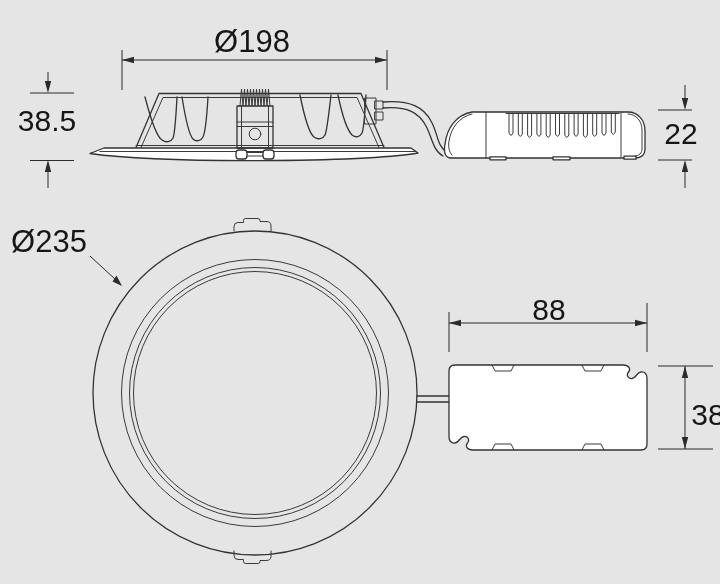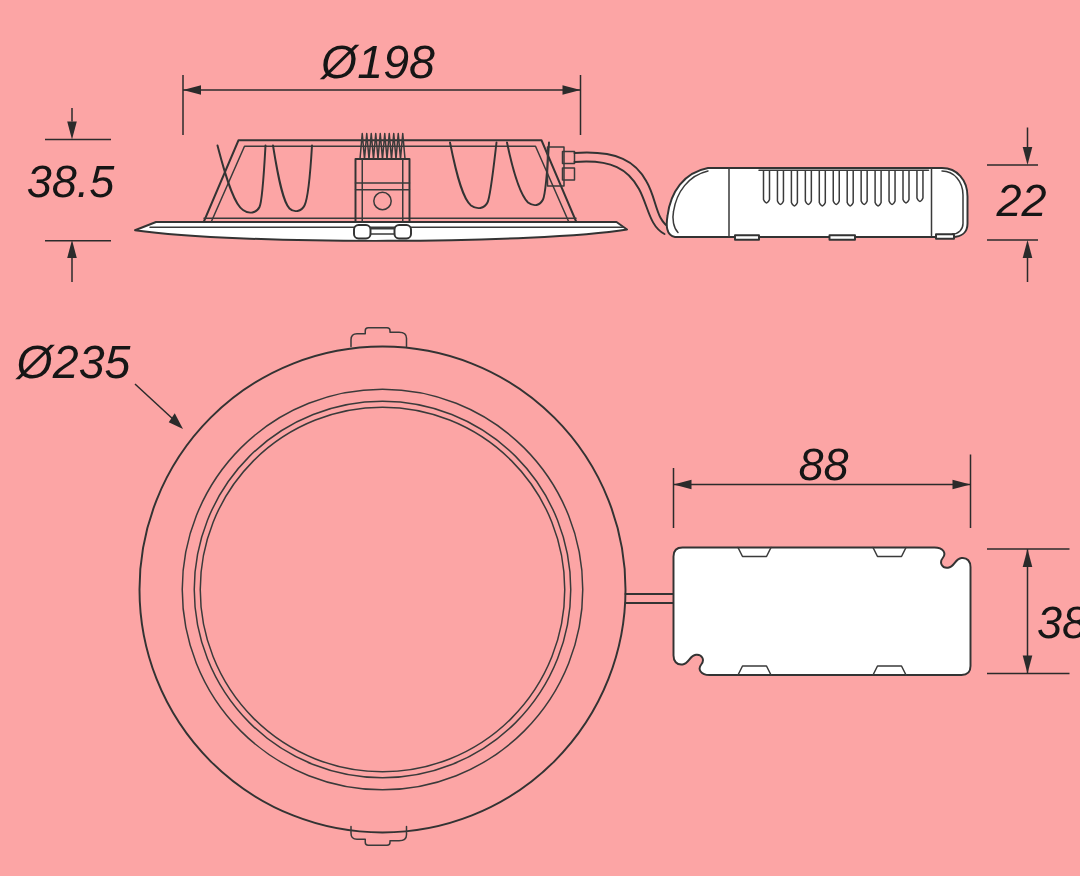--- a/index.html
+++ b/index.html
@@ -1,16 +1,16 @@
 <!DOCTYPE html>
 <html><head>
 <meta charset="utf-8">
 <style>
   html,body{margin:0;padding:0;background:#ffffff;}
-  .stage{width:720px;height:584px;position:relative;background:#fca5a5;overflow:hidden;font-style:italic;}
+  .stage{width:720px;height:584px;position:relative;background:#e5e5e5;overflow:hidden;}
   svg{display:block;}
   .ln{fill:none;stroke:#333333;stroke-width:1.3;stroke-linecap:round;stroke-linejoin:round;}
   .thin{fill:none;stroke:#3a3a3a;stroke-width:1;stroke-linecap:round;stroke-linejoin:round;}
   .fillw{fill:#ffffff;stroke:#333333;stroke-width:1.3;stroke-linejoin:round;}
   .dim{fill:none;stroke:#2b2b2b;stroke-width:1;stroke-linecap:butt;}
   .arrow{fill:#2b2b2b;stroke:none;}
   .txt{font-family:"Liberation Sans","DejaVu Sans",sans-serif;fill:#161616;font-weight:400;}
   .t30{font-size:30px;}
   .t31{font-size:31px;}
 </style>

